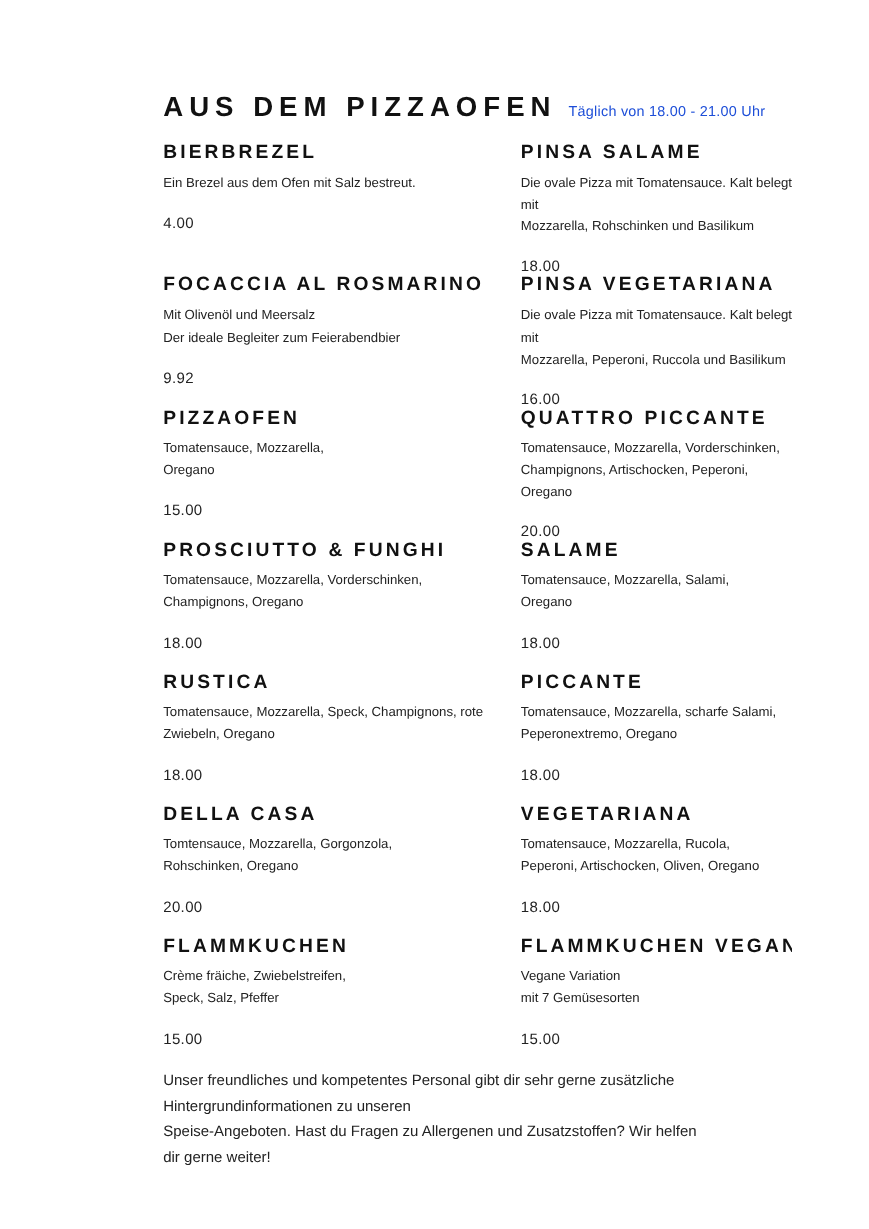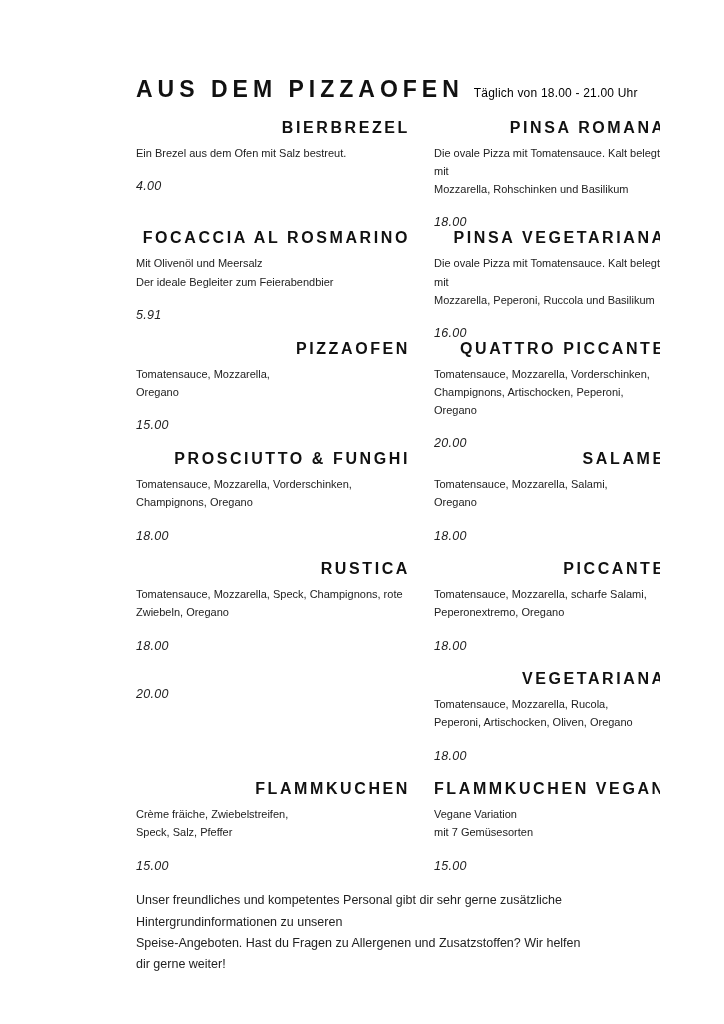--- a/index.html
+++ b/index.html
@@ -27,51 +27,49 @@
   }
   .title {
     font-size: 23px;
     font-weight: bold;
     letter-spacing: 5px;
     color: #111;
     white-space: nowrap;
   }
   .subtitle {
     font-size: 12px;
-    color: #000000;
+    color: #1d4ed8;
     letter-spacing: 0.2px;
     white-space: nowrap;
   }
   .grid {
     display: grid;
     grid-template-columns: 298px 1fr;
     column-gap: 0;
   }
   .item {
     min-height: 110px;
     padding-right: 24px;
   }
   .item-name {
     font-size: 16px;
     font-weight: bold;
     letter-spacing: 2.6px;
     color: #111;
     margin-bottom: 7px;
     white-space: nowrap;
-    text-align: right;
   }
   .item-desc {
     font-size: 11px;
     line-height: 1.65;
     color: #222;
     white-space: pre-line;
   }
   .item-price {
     font-size: 12.5px;
-    font-style: italic;
     color: #222;
     margin-top: 17px;
     letter-spacing: 0.3px;
   }
   .footer {
     margin-top: auto;
   }
   .footer-text {
     font-size: 12.5px;
     line-height: 1.7;
@@ -90,31 +88,31 @@
   </header>
 
   <main class="grid">
 
     <section class="item">
       <h2 class="item-name">BIERBREZEL</h2>
       <p class="item-desc">Ein Brezel aus dem Ofen mit Salz bestreut.</p>
       <p class="item-price">4.00</p>
     </section>
     <section class="item">
-      <h2 class="item-name">PINSA ROMANA</h2>
+      <h2 class="item-name">PINSA SALAME</h2>
       <p class="item-desc">Die ovale Pizza mit Tomatensauce. Kalt belegt mit
 Mozzarella, Rohschinken und Basilikum</p>
       <p class="item-price">18.00</p>
     </section>
 
     <section class="item">
       <h2 class="item-name">FOCACCIA AL ROSMARINO</h2>
       <p class="item-desc">Mit Olivenöl und Meersalz
 Der ideale Begleiter zum Feierabendbier</p>
-      <p class="item-price">5.91</p>
+      <p class="item-price">9.92</p>
     </section>
     <section class="item">
       <h2 class="item-name">PINSA VEGETARIANA</h2>
       <p class="item-desc">Die ovale Pizza mit Tomatensauce. Kalt belegt mit
 Mozzarella, Peperoni, Ruccola und Basilikum</p>
       <p class="item-price">16.00</p>
     </section>
 
     <section class="item">
       <h2 class="item-name">PIZZAOFEN</h2>
@@ -149,20 +147,23 @@
       <p class="item-price">18.00</p>
     </section>
     <section class="item">
       <h2 class="item-name">PICCANTE</h2>
       <p class="item-desc">Tomatensauce, Mozzarella, scharfe Salami,
 Peperonextremo, Oregano</p>
       <p class="item-price">18.00</p>
     </section>
 
     <section class="item">
+      <h2 class="item-name">DELLA CASA</h2>
+      <p class="item-desc">Tomtensauce, Mozzarella, Gorgonzola,
+Rohschinken, Oregano</p>
       <p class="item-price">20.00</p>
     </section>
     <section class="item">
       <h2 class="item-name">VEGETARIANA</h2>
       <p class="item-desc">Tomatensauce, Mozzarella, Rucola,
 Peperoni, Artischocken, Oliven, Oregano</p>
       <p class="item-price">18.00</p>
     </section>
 
     <section class="item">

